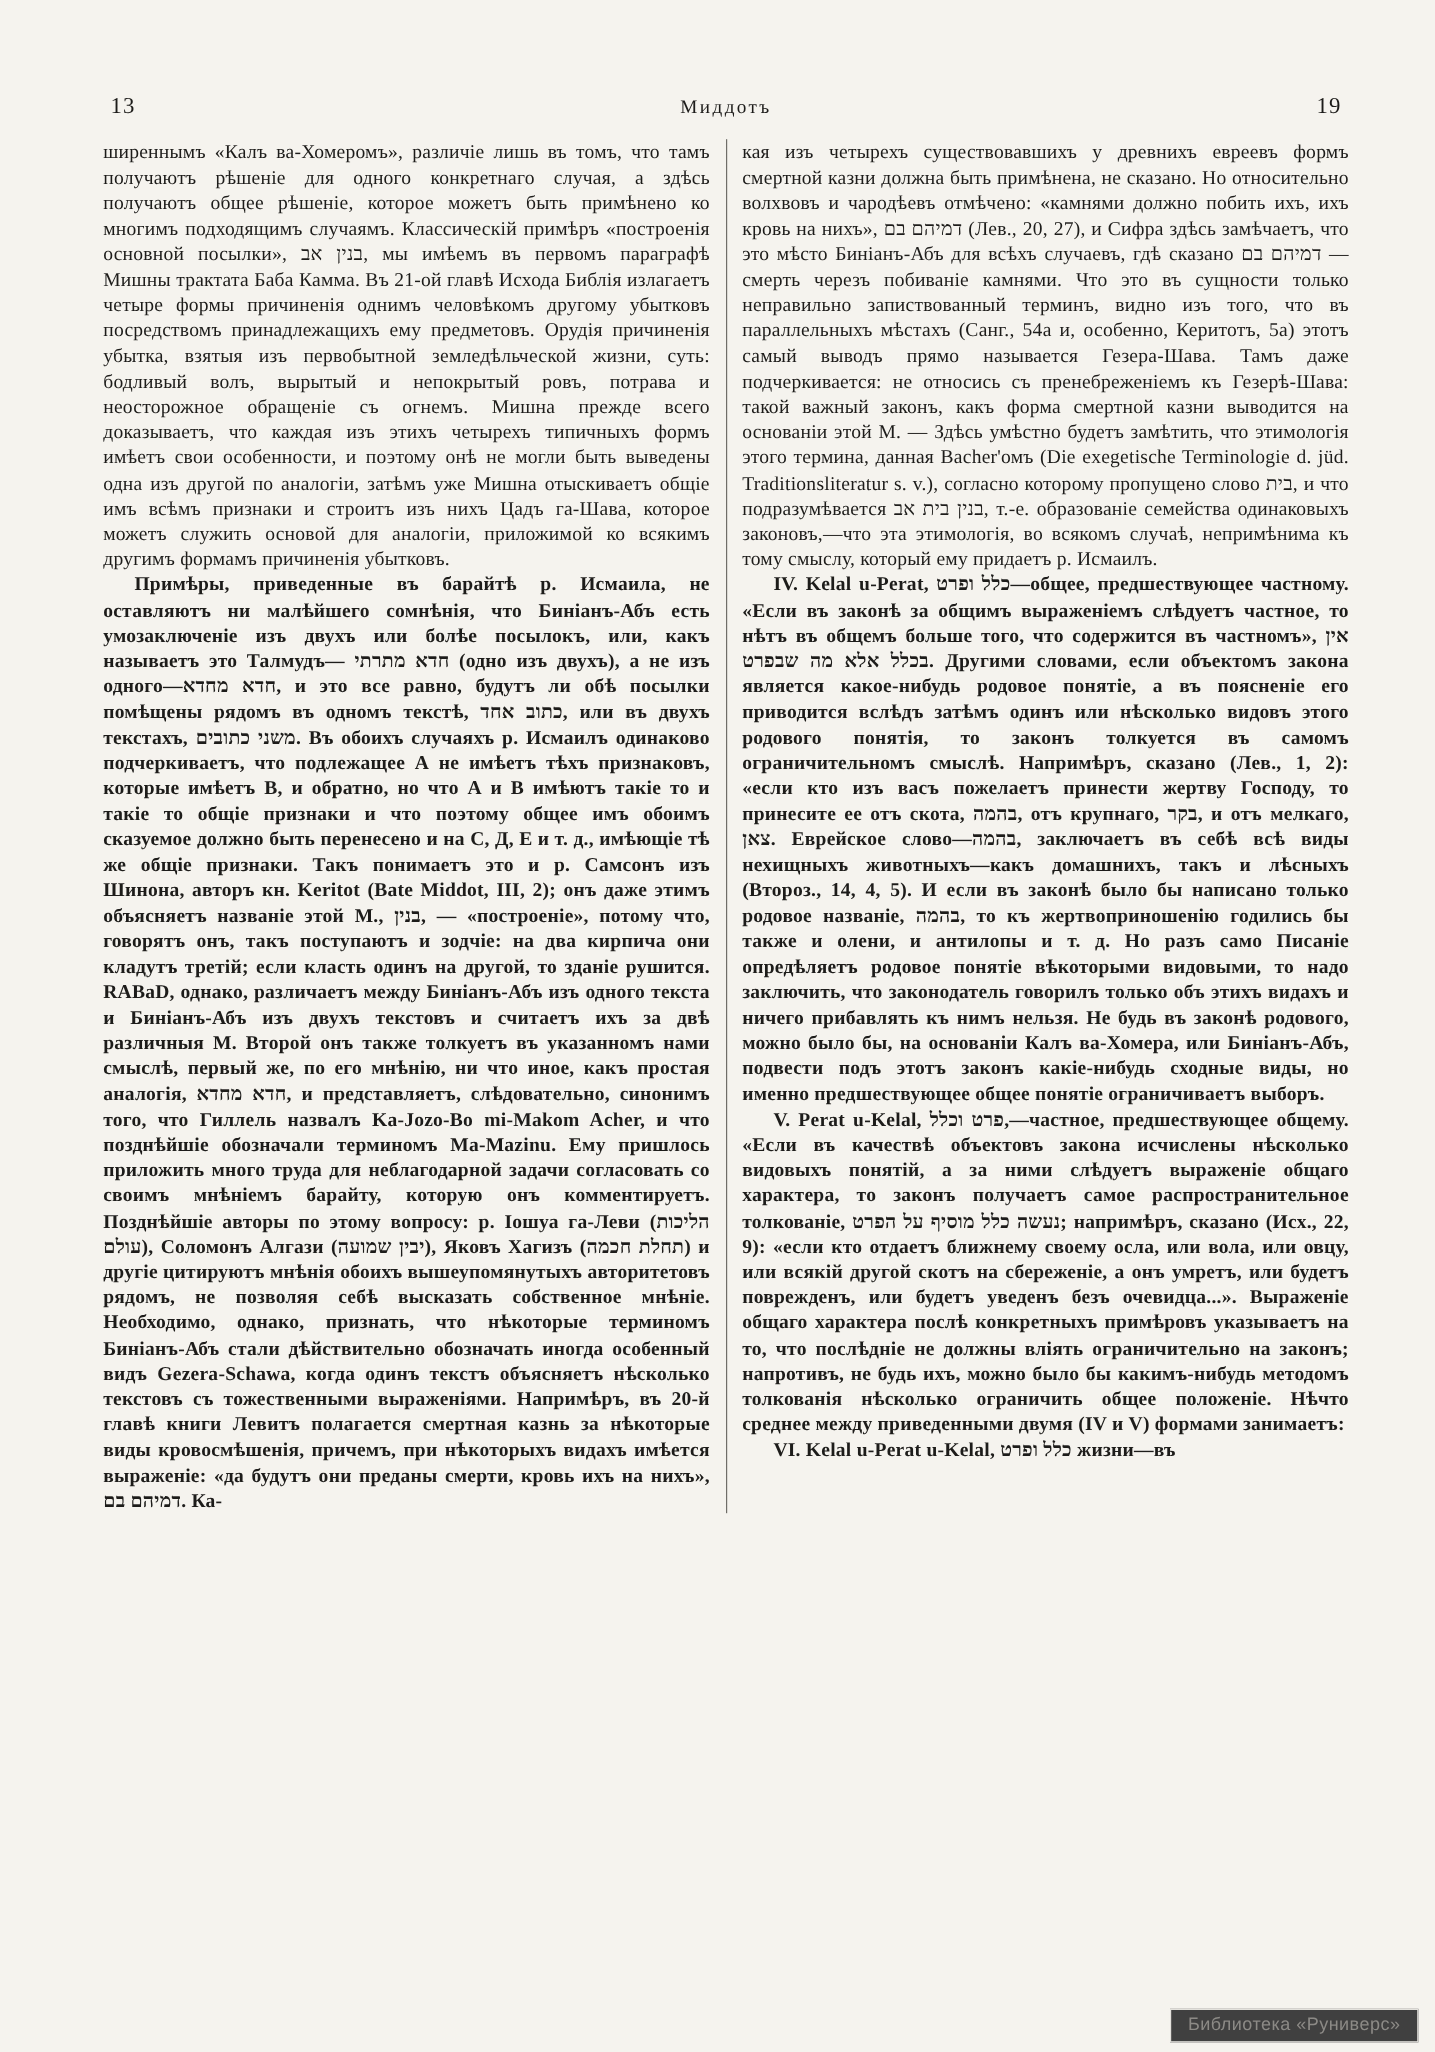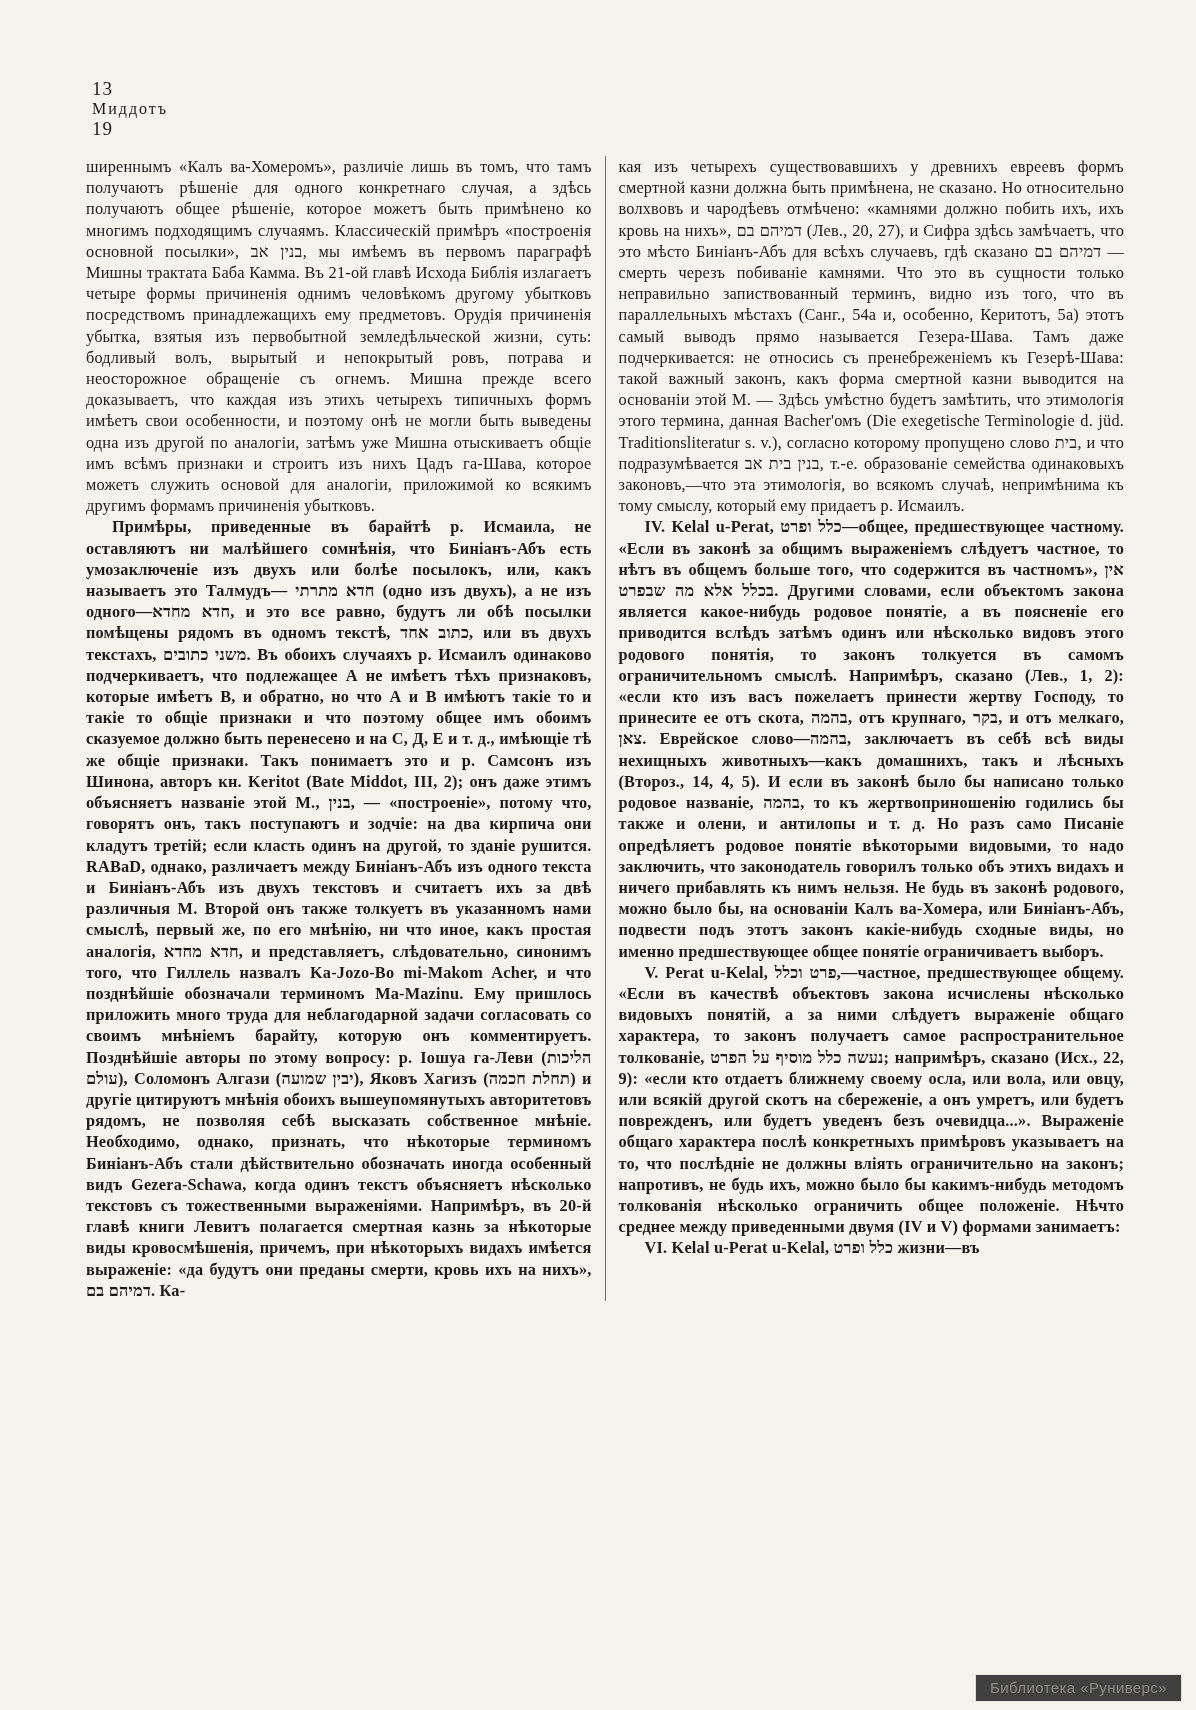--- a/index.html
+++ b/index.html
@@ -18,21 +18,20 @@
     font-family: "Liberation Serif", "DejaVu Serif", serif;
     color: #1d1c1a;
     overflow: hidden;
   }
   .page-header {
     display: flex;
     align-items: baseline;
     justify-content: space-between;
     margin-bottom: 16px;
     padding: 0 6px;
-    flex-direction: column;
   }
   .page-num {
     font-size: 19px;
     letter-spacing: 1px;
   }
   .page-title {
     font-size: 16px;
     letter-spacing: 2px;
   }
   .columns {

